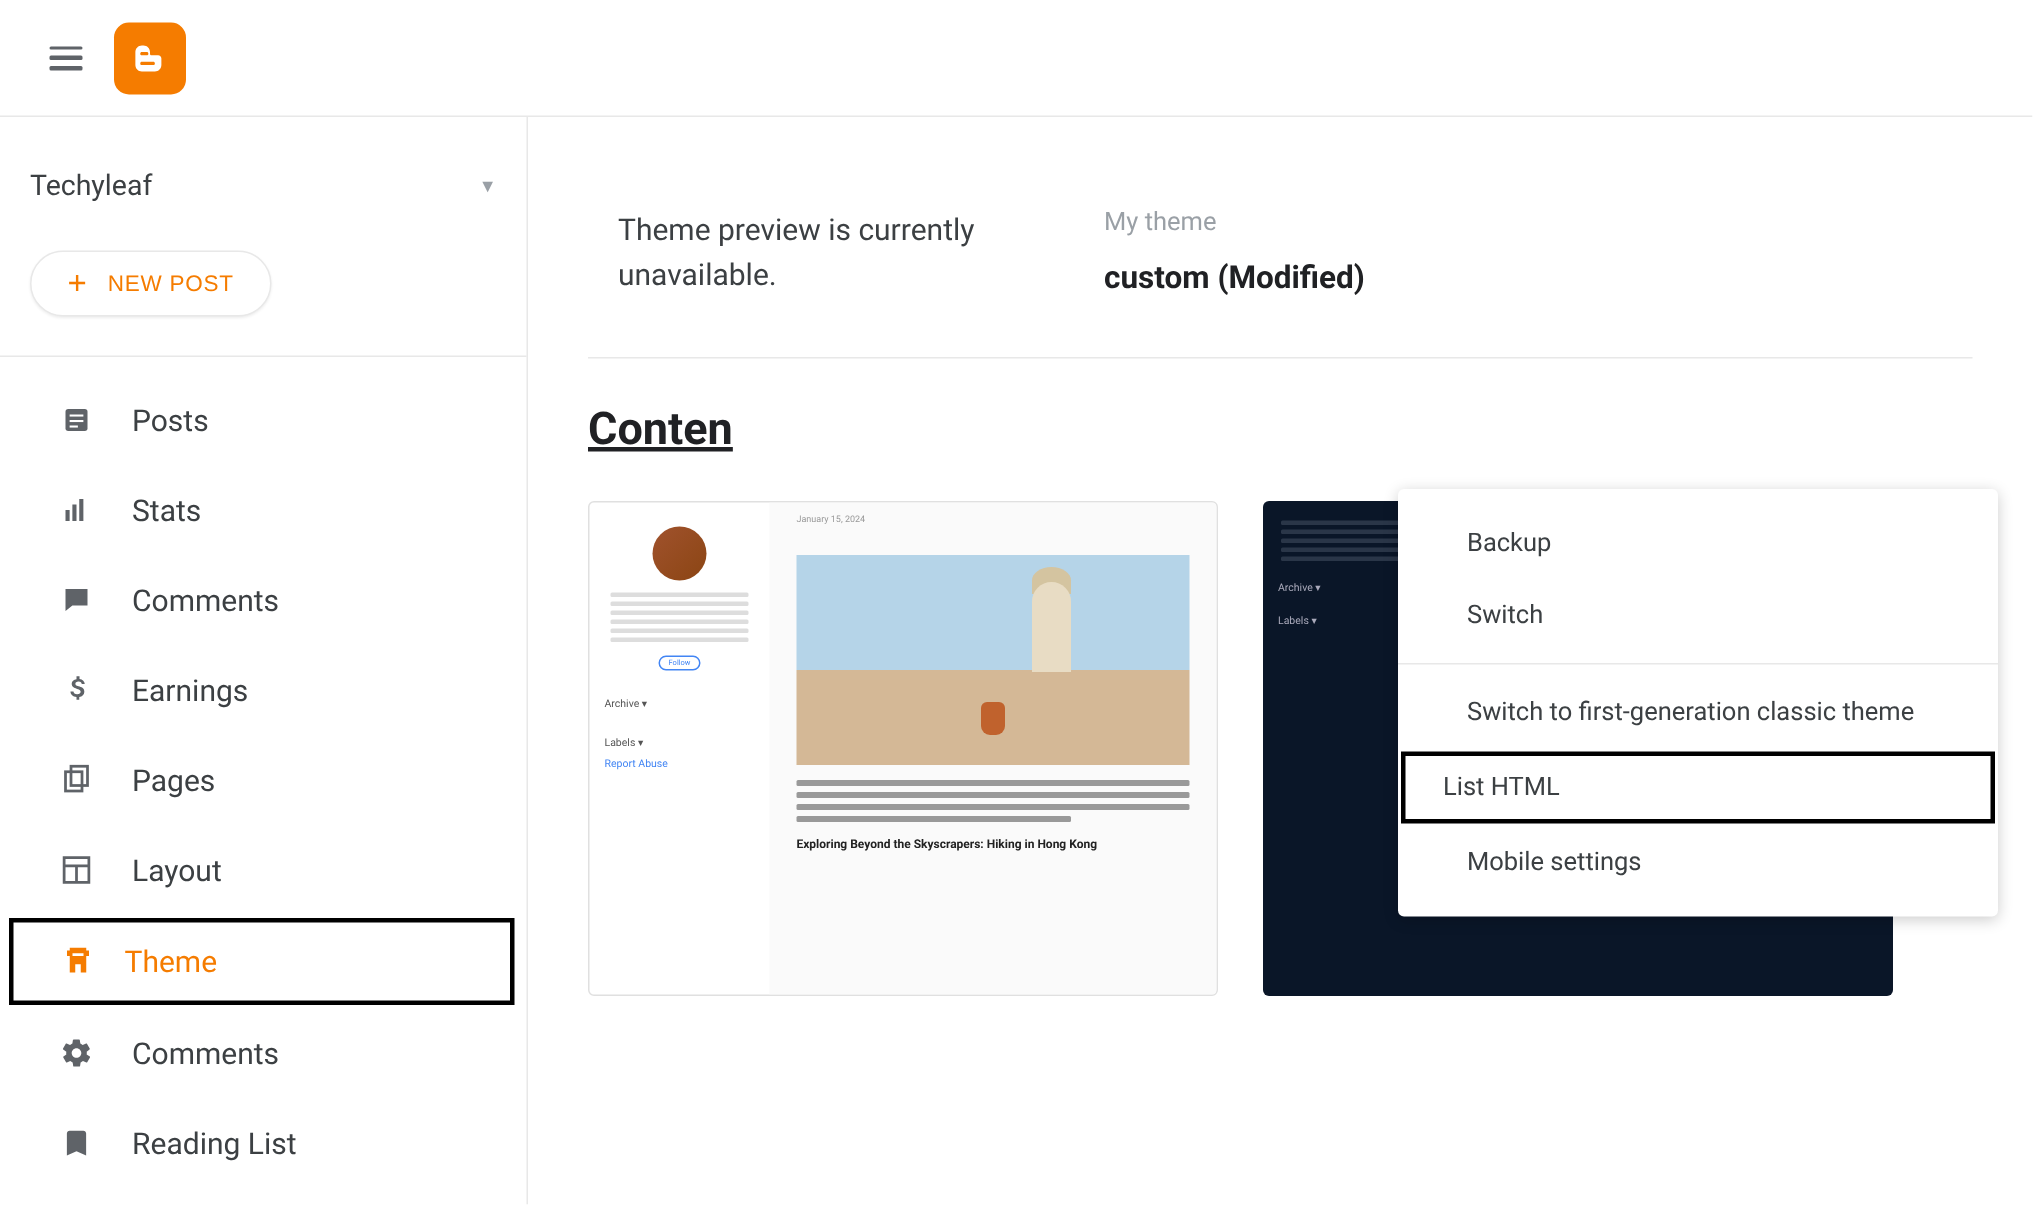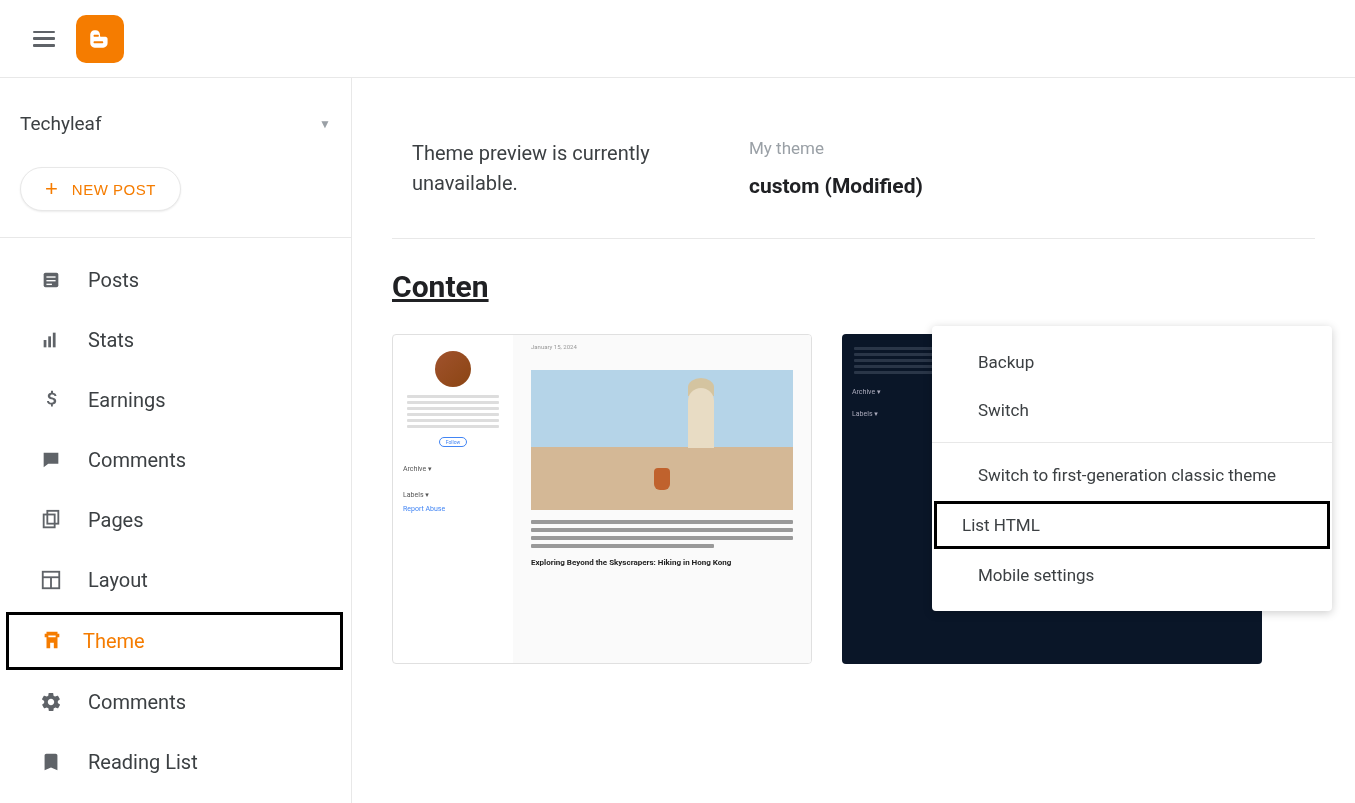--- a/index.html
+++ b/index.html
@@ -75,21 +75,21 @@
 .nav-item.highlighted { border: 3px solid #000; margin: 2px 8px 2px 6px; padding: 14px 20px 14px 32px; }
 .nav-item.highlighted .icon-slot { width: 42px; }
 
 .main {
   flex: 1;
   padding: 60px 40px 0 40px;
   position: relative;
   overflow: hidden;
 }
 
-.top-row { display: flex; gap: 57px; margin-bottom: 40px; padding-left: 20px; }
+.top-row { display: flex; gap: 44px; margin-bottom: 40px; padding-left: 20px; }
 .preview-msg { font-size: 20px; color: #3c4043; max-width: 280px; line-height: 1.5; }
 .theme-info { }
 .theme-label { font-size: 17px; color: #9aa0a6; margin-bottom: 16px; }
 .theme-name { font-size: 21px; font-weight: 700; color: #202124; }
 
 .main-divider { height: 1px; background: #e8e8e8; margin: 30px 0 30px 0; }
 
 .section-title { font-size: 30px; font-weight: 700; color: #202124; margin-bottom: 30px; text-decoration: underline; }
 
 .thumbs { display: flex; gap: 30px; }
@@ -208,32 +208,32 @@
               <rect x="4" y="12" width="3" height="8"></rect>
               <rect x="9" y="8" width="3" height="12"></rect>
               <rect x="14" y="4" width="3" height="16"></rect>
             </svg>
         </span>
         <span>Stats</span>
       </div>
       <div class="nav-item">
         <span class="icon-slot">
           <svg width="22" height="22" viewBox="0 0 24 24" fill="#5f6368">
+              <path d="M4 4h16v12H9l-5 4V4z"></path>
+            </svg>
+        </span>
+        <span>Comments</span>
+      </div>
+      <div class="nav-item">
+        <span class="icon-slot">
+          <svg width="22" height="22" viewBox="0 0 24 24" fill="#5f6368">
               <path d="M12 2v2.1c-2 .2-3.5 1.4-3.5 3.4 0 2.2 1.8 3.1 4 3.7 2 .5 2.5 1.1 2.5 2 0 1-.9 1.8-2.5 1.8-1.8 0-2.6-.9-2.7-2H7.6c.1 2.3 1.8 3.7 4.4 4v2h2v-2c2.2-.3 3.7-1.6 3.7-3.8 0-2.6-2.2-3.4-4.2-3.9-2-.5-2.3-1-2.3-1.8 0-.9.8-1.6 2.3-1.6 1.6 0 2.2.8 2.3 1.8h2.2c-.1-2-1.5-3.4-3.8-3.7V2h-2z"></path>
             </svg>
         </span>
         <span>Earnings</span>
-      </div>
-      <div class="nav-item">
-        <span class="icon-slot">
-          <svg width="22" height="22" viewBox="0 0 24 24" fill="#5f6368">
-              <path d="M4 4h16v12H9l-5 4V4z"></path>
-            </svg>
-        </span>
-        <span>Comments</span>
       </div>
       <div class="nav-item">
         <span class="icon-slot">
           <svg width="22" height="22" viewBox="0 0 24 24" fill="none" stroke="#5f6368" stroke-width="2">
               <rect x="4" y="6" width="12" height="14"></rect>
               <rect x="8" y="2" width="12" height="14"></rect>
             </svg>
         </span>
         <span>Pages</span>
       </div>

